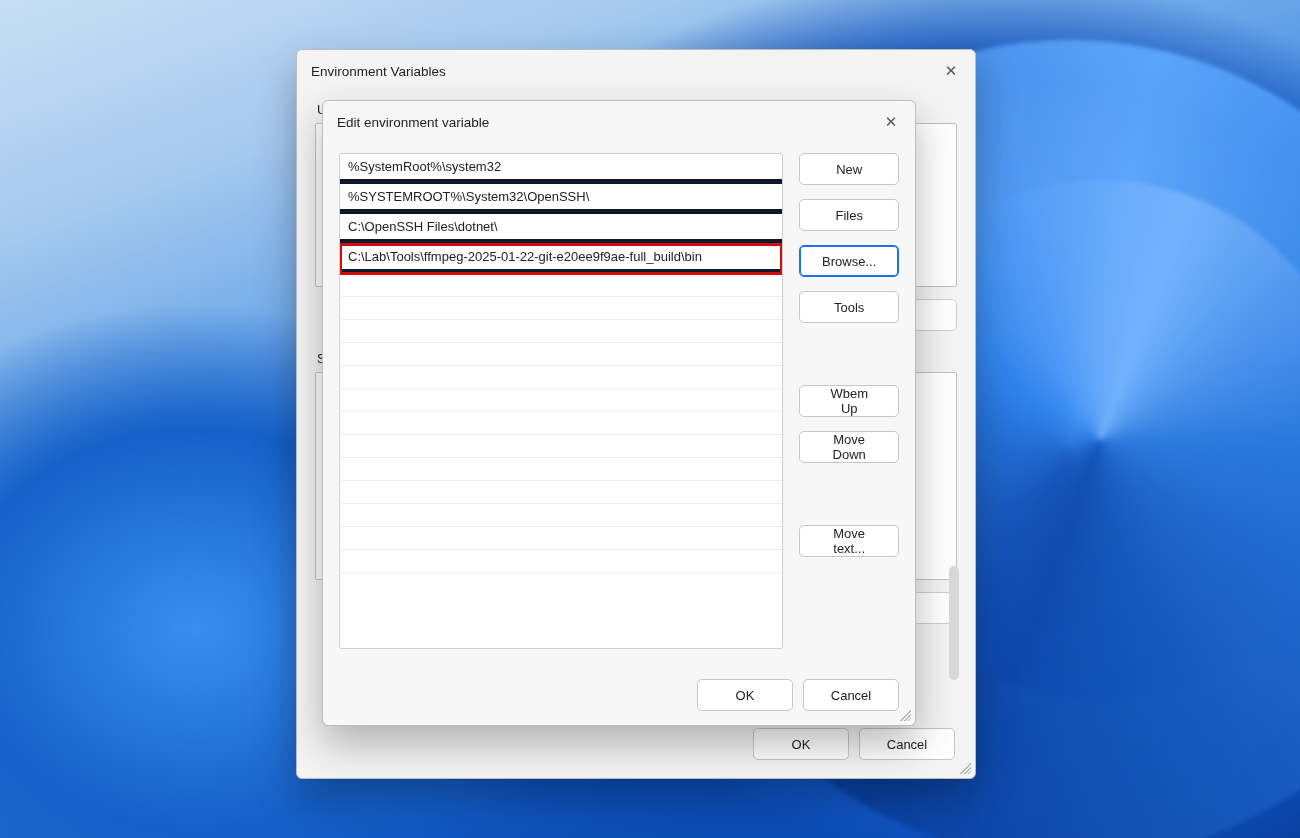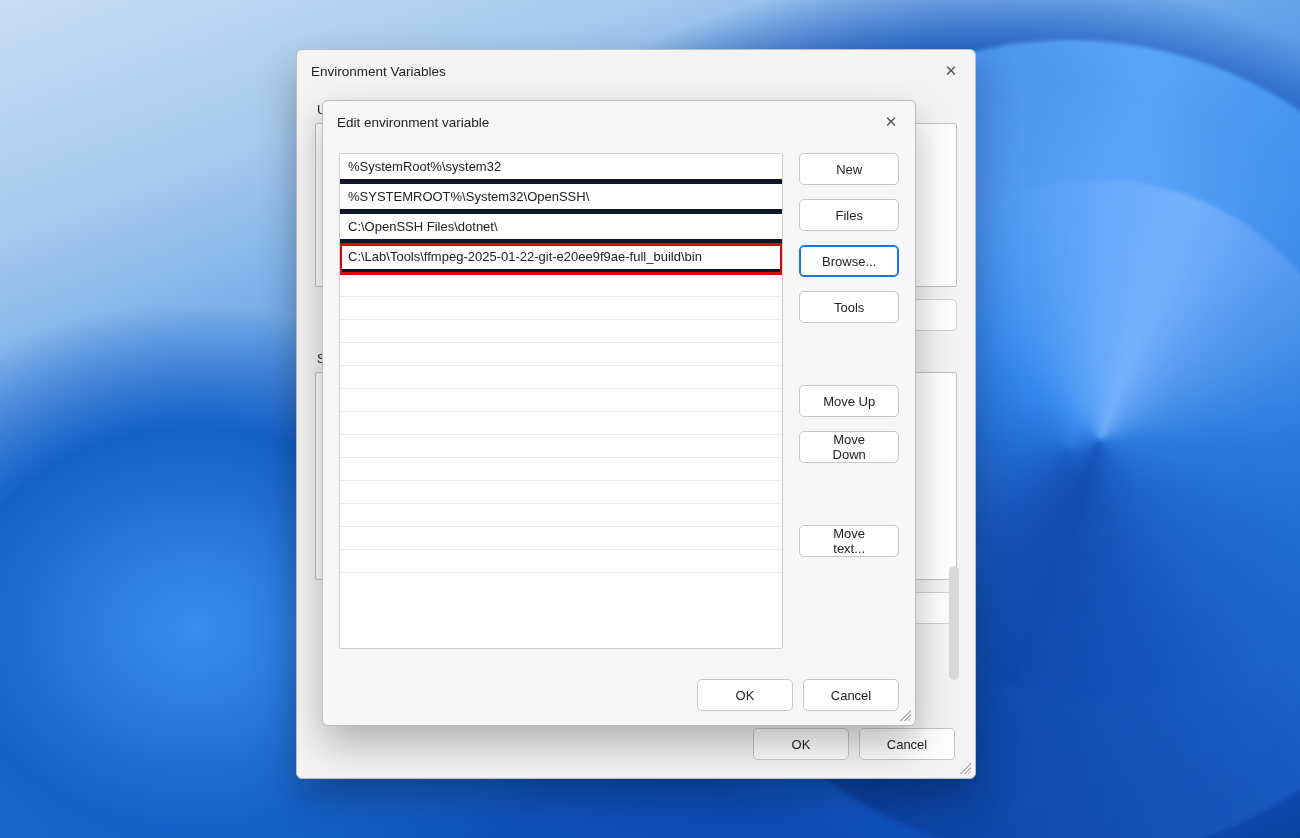--- a/index.html
+++ b/index.html
@@ -152,21 +152,21 @@
           <div class="path-row grid"></div>
           <div class="path-row grid"></div>
         </div>
 
       <div class="side-btns">
         <button class="win-btn">New</button>
         <button class="win-btn">Files</button>
         <button class="win-btn focus">Browse...</button>
         <button class="win-btn">Tools</button>
         <div class="gap"></div>
-        <button class="win-btn">Move Up</button>
+        <button class="win-btn">Wbem Up</button>
         <button class="win-btn">Move Down</button>
         <div class="gap"></div>
         <button class="win-btn">Move text...</button>
       </div>
     </div>
 
     <div class="edit-footer">
       <button class="win-btn">OK</button>
       <button class="win-btn">Cancel</button>
     </div>

